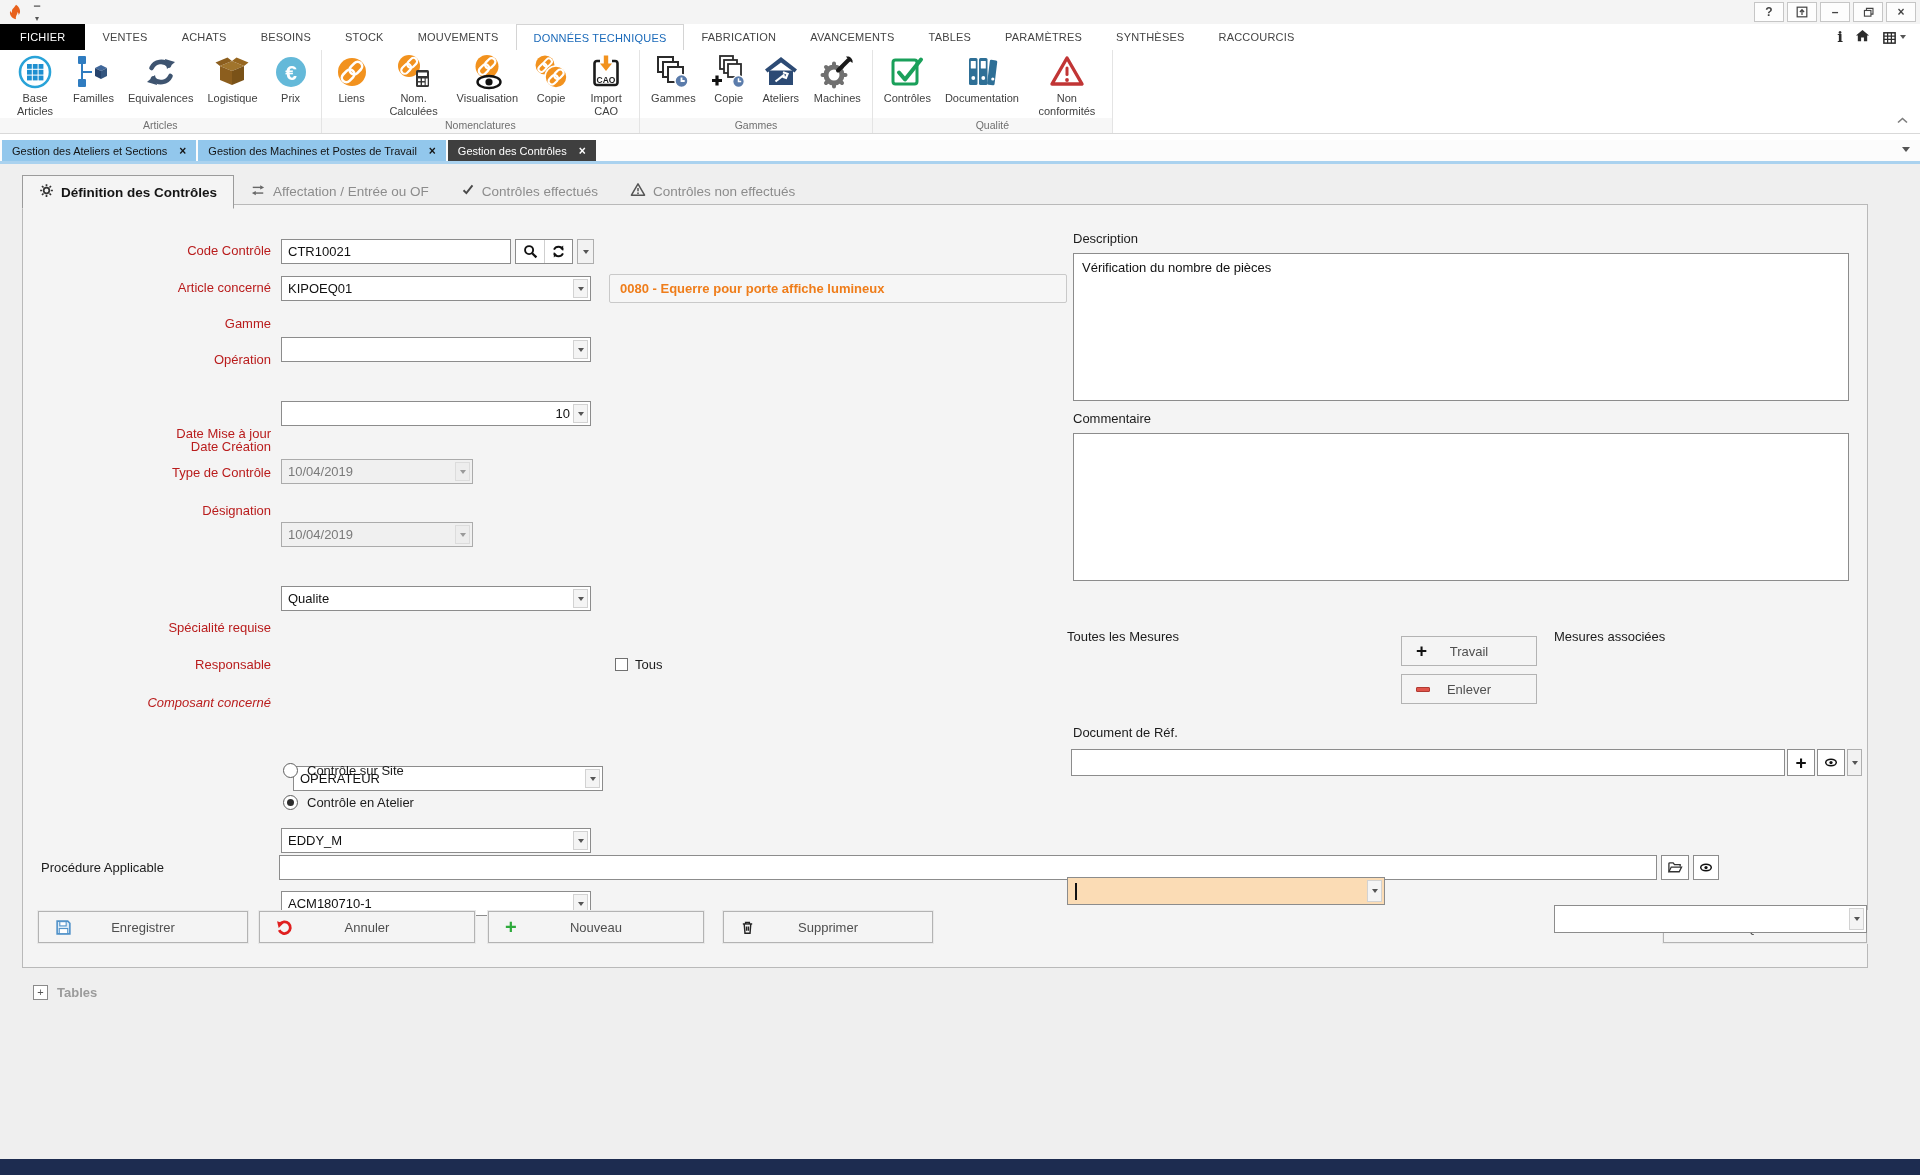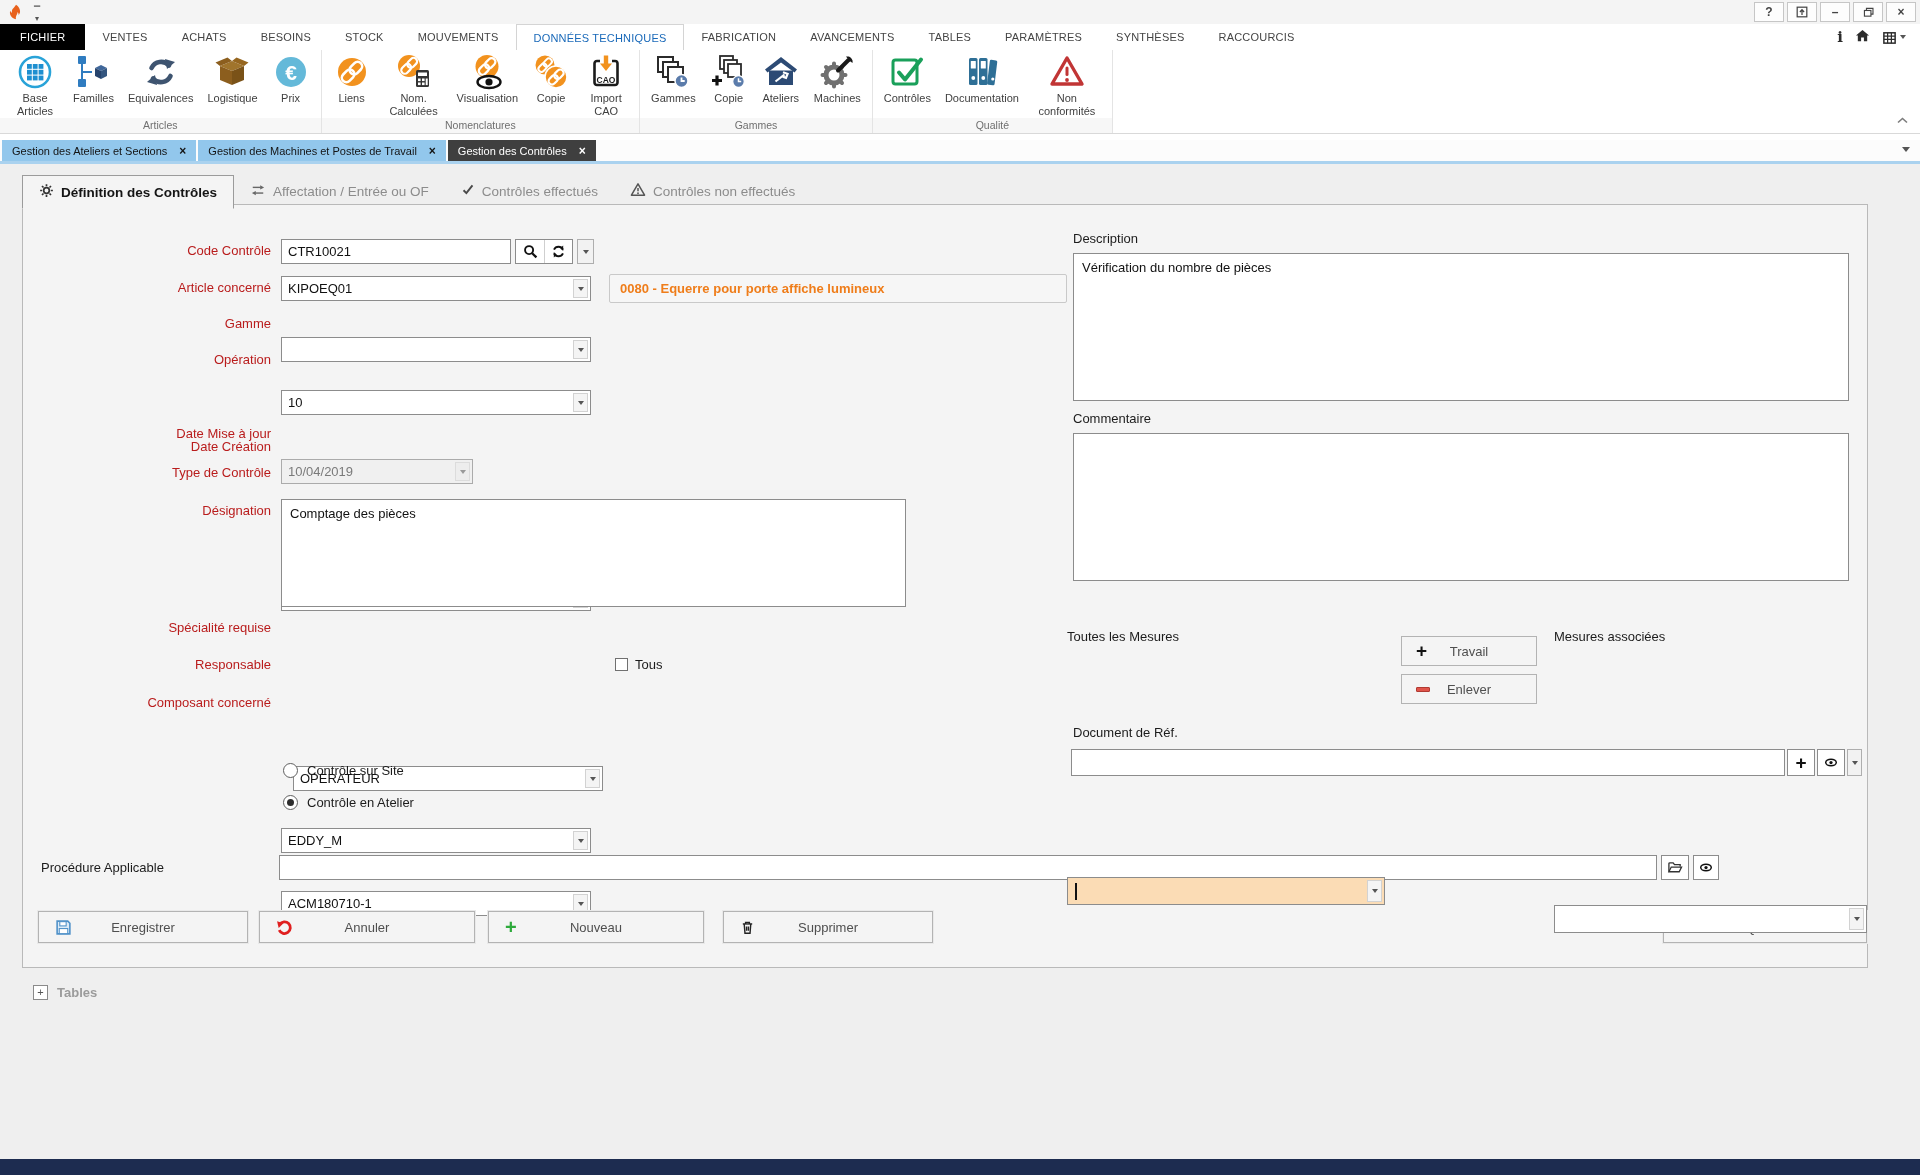--- a/index.html
+++ b/index.html
@@ -475,21 +475,21 @@
       <div class="flabel" style="top:38px;">Code Contrôle</div>
       <div class="flabel" style="top:75px;">Article concerné</div>
       <div class="flabel" style="top:111px;">Gamme</div>
       <div class="flabel" style="top:147px;">Opération</div>
       <div class="flabel" style="top:186px;margin-top:48px;">Date Création</div>
       <div class="flabel" style="top:221px;">Date Mise à jour</div>
       <div class="flabel" style="top:260px;">Type de Contrôle</div>
       <div class="flabel" style="top:298px;">Désignation</div>
       <div class="flabel" style="top:415px;">Spécialité requise</div>
       <div class="flabel" style="top:452px;">Responsable</div>
-      <div class="flabel" style="top:490px;">Composant concerné</div>
+      <div class="flabel" style="top:490px;font-style:italic;">Composant concerné</div>
 
       <div class="tbox abs" style="left:258px; top:34px; width:230px;">CTR10021</div>
       <div class="btngroup" style="left:492px; top:34px;">
         <div class="cell">
             <svg width="15" height="15" viewBox="0 0 16 16">
               <circle cx="6.5" cy="6.5" r="4.3" fill="none" stroke="#111" stroke-width="2"></circle>
               <path d="M9.8 9.8 L14.3 14.3" stroke="#111" stroke-width="2.4"></path>
             </svg>
           </div>
         <div class="cell">
@@ -507,36 +507,35 @@
 
       <div class="combo abs" style="left:258px; top:71px; width:310px;"><span>KIPOEQ01</span><span class="arr">
             <span class="tri"></span>
           </span></div>
       <div class="infobox" style="left:586px; top:69px; width:458px; height:29px;">0080 - Equerre pour porte affiche lumineux</div>
 
       <div class="combo abs" style="left:258px; top:107px; width:310px;"><span></span><span class="arr">
             <span class="tri"></span>
           </span></div>
 
-      <div class="combo abs" style="left:258px; top:135px; width:310px;"><span>10</span><span class="arr">
+      <div class="combo abs" style="left:258px; top:146px; width:310px;text-align:right;"><span>10</span><span class="arr">
             <span class="tri"></span>
           </span></div>
 
       <div class="combo disabled abs" style="left:258px; top:179px; width:192px;"><span>10/04/2019</span><span class="arr">
             <span class="tri"></span>
           </span></div>
       <div class="combo disabled abs" style="left:258px; top:217px; width:192px;"><span>10/04/2019</span><span class="arr">
             <span class="tri"></span>
           </span></div>
 
       <div class="combo abs" style="left:258px; top:256px; width:310px;"><span>Qualite</span><span class="arr">
             <span class="tri"></span>
           </span></div>
 
-      <div class="area abs" style="left:258px; top:294px; width:625px; height:108px;">Comptage des pièces</div>
 
       <div class="combo abs" style="left:258px; top:411px; width:310px;margin-left:12px;"><span>OPERATEUR</span><span class="arr">
             <span class="tri"></span>
           </span></div>
       <div class="combo abs" style="left:258px; top:448px; width:310px;"><span>EDDY_M</span><span class="arr">
             <span class="tri"></span>
           </span></div>
       <span class="checkbox abs" style="left:592px; top:453px;"></span>
       <span class="llabel abs" style="left:612px; top:452px;">Tous</span>
       <div class="combo abs" style="left:258px; top:486px; width:310px;"><span>ACM180710-1</span><span class="arr">

